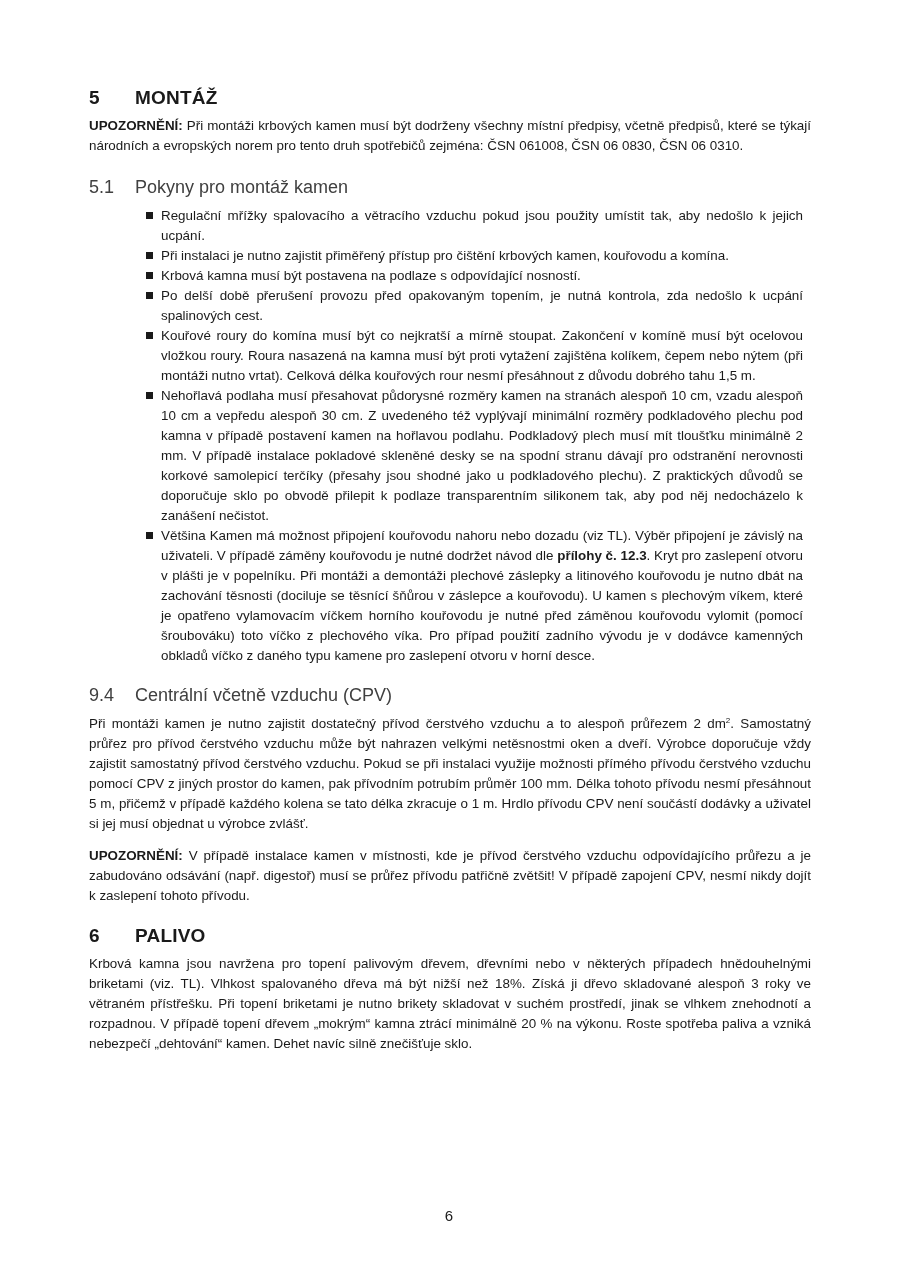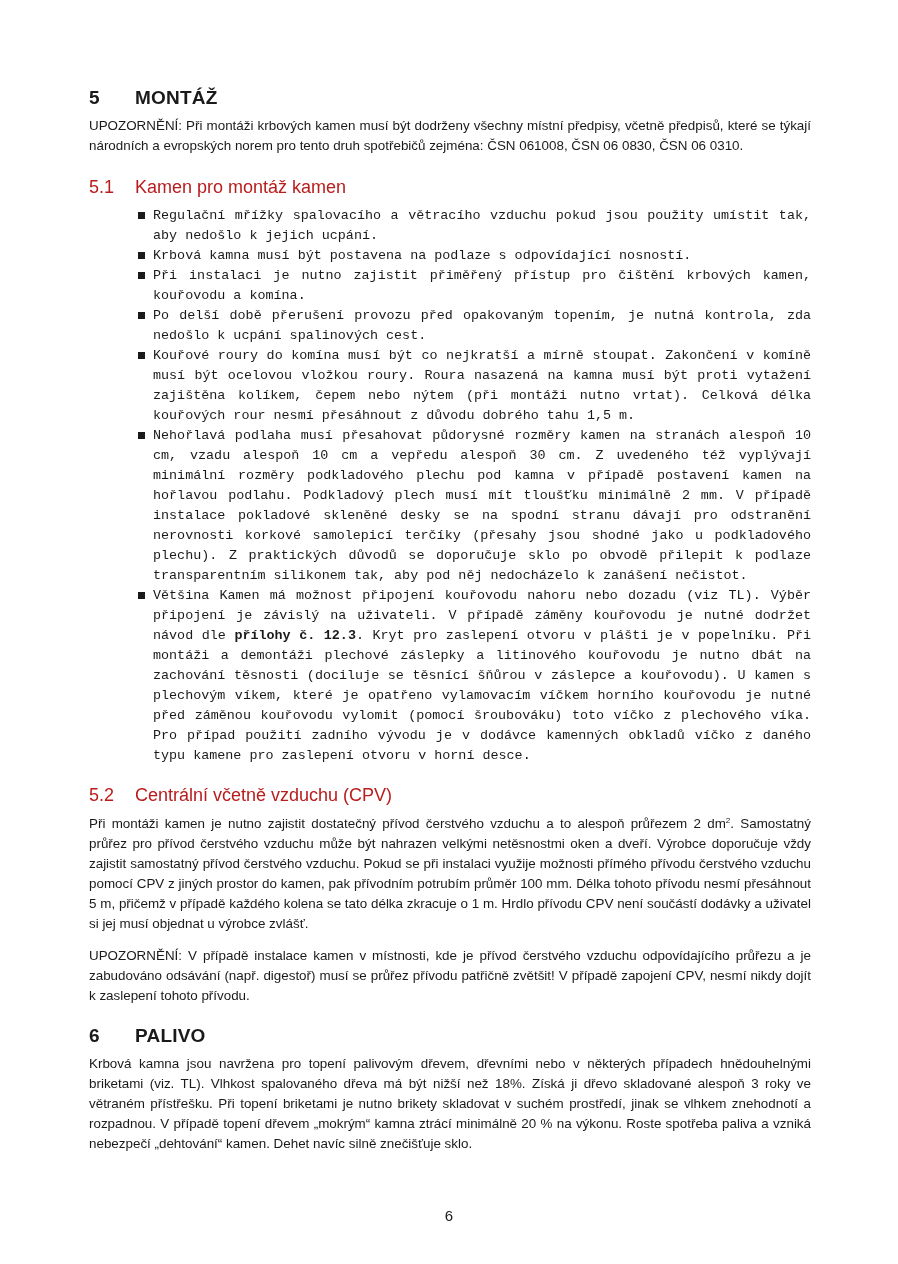--- a/index.html
+++ b/index.html
@@ -7,26 +7,26 @@
     width: 898px; height: 1264px; position: relative; overflow: hidden;
     font-family: "Liberation Sans", sans-serif; color: #1a1a1a;
   }
   .page { position: absolute; left: 89px; top: 86px; width: 722px; }
   .h1 {
     font-weight: bold; font-size: 19px; letter-spacing: 0.2px;
     display: flex; margin: 0 0 6px 0; line-height: 24px;
   }
   .h1 .num { width: 46px; }
   .h2 {
-    font-size: 18px; display: flex; margin: 14px 0 8px 0; line-height: 22px; color: #b91c1c;
+    font-size: 18px; display: flex; margin: 14px 0 8px 0; line-height: 22px; color: #404040;
   }
   .h2 .num { width: 46px; }
   p, li { font-size: 13.4px; line-height: 20px; margin: 0; text-align: justify; }
-  .warn b { font-weight: normal; }
-  ul.bullets { list-style: none; margin: 0; padding: 0 0 0 46px; font-family: Liberation Mono, monospace; }
+  .warn b { font-weight: bold; }
+  ul.bullets { list-style: none; margin: 8px; padding: 0 0 0 46px; }
   ul.bullets li { position: relative; padding-left: 18px; margin-bottom: 0; }
   ul.bullets li .sq {
     position: absolute; left: 3px; top: 6px; width: 7px; height: 7px; background: #1a1a1a;
   }
   .gap { height: 12px; }
   .page-number { position: absolute; top: 1207px; left: 0; width: 898px; text-align: center; font-size: 15px; }
   sup { font-size: 8px; line-height: 0; }
 </style>
 </head>
 <body>
@@ -34,34 +34,34 @@
 <div class="page">
 
   <div class="h1">
     <span class="num">5</span>
     <span>MONTÁŽ</span>
   </div>
   <p class="warn"><b>UPOZORNĚNÍ:</b><span> Při montáži krbových kamen musí být dodrženy všechny místní předpisy, včetně předpisů, které se týkají národních a evropských norem pro tento druh spotřebičů zejména: ČSN 061008, ČSN 06 0830, ČSN 06 0310.</span></p>
 
   <div class="h2" style="margin-top:20px">
     <span class="num">5.1</span>
-    <span>Kamen pro montáž kamen</span>
+    <span>Pokyny pro montáž kamen</span>
   </div>
   <ul class="bullets">
     <li><span class="sq"></span><span>Regulační mřížky spalovacího a větracího vzduchu pokud jsou použity umístit tak, aby nedošlo k jejich ucpání.</span></li>
+    <li><span class="sq"></span><span>Při instalaci je nutno zajistit přiměřený přístup pro čištění krbových kamen, kouřovodu a komína.</span></li>
     <li><span class="sq"></span><span>Krbová kamna musí být postavena na podlaze s odpovídající nosností.</span></li>
-    <li><span class="sq"></span><span>Při instalaci je nutno zajistit přiměřený přístup pro čištění krbových kamen, kouřovodu a komína.</span></li>
     <li><span class="sq"></span><span>Po delší době přerušení provozu před opakovaným topením, je nutná kontrola, zda nedošlo k ucpání spalinových cest.</span></li>
     <li><span class="sq"></span><span>Kouřové roury do komína musí být co nejkratší a mírně stoupat. Zakončení v komíně musí být ocelovou vložkou roury. Roura nasazená na kamna musí být proti vytažení zajištěna kolíkem, čepem nebo nýtem (při montáži nutno vrtat). Celková délka kouřových rour nesmí přesáhnout z důvodu dobrého tahu 1,5 m.</span></li>
     <li><span class="sq"></span><span>Nehořlavá podlaha musí přesahovat půdorysné rozměry kamen na stranách alespoň 10 cm, vzadu alespoň 10 cm a vepředu alespoň 30 cm. Z uvedeného též vyplývají minimální rozměry podkladového plechu pod kamna v případě postavení kamen na hořlavou podlahu. Podkladový plech musí mít tloušťku minimálně 2 mm. V případě instalace pokladové skleněné desky se na spodní stranu dávají pro odstranění nerovnosti korkové samolepicí terčíky (přesahy jsou shodné jako u podkladového plechu). Z praktických důvodů se doporučuje sklo po obvodě přilepit k podlaze transparentním silikonem tak, aby pod něj nedocházelo k zanášení nečistot.</span></li>
     <li><span class="sq"></span><span>Většina Kamen má možnost připojení kouřovodu nahoru nebo dozadu (viz TL). Výběr připojení je závislý na uživateli. V případě záměny kouřovodu je nutné dodržet návod dle </span><b>přílohy č. 12.3</b><span>. Kryt pro zaslepení otvoru v plášti je v popelníku. Při montáži a demontáži plechové záslepky a litinového kouřovodu je nutno dbát na zachování těsnosti (dociluje se těsnící šňůrou v záslepce a kouřovodu). U kamen s plechovým víkem, které je opatřeno vylamovacím víčkem horního kouřovodu je nutné před záměnou kouřovodu vylomit (pomocí šroubováku) toto víčko z plechového víka. Pro případ použití zadního vývodu je v dodávce kamenných obkladů víčko z daného typu kamene pro zaslepení otvoru v horní desce.</span></li>
   </ul>
 
   <div class="h2" style="margin-top:18px">
-    <span class="num">5.2</span>
+    <span class="num">9.4</span>
     <span>Centrální včetně vzduchu (CPV)</span>
   </div>
   <p><span>Při montáži kamen je nutno zajistit dostatečný přívod čerstvého vzduchu a to alespoň průřezem 2 dm</span><sup>2</sup><span>. Samostatný průřez pro přívod čerstvého vzduchu může být nahrazen velkými netěsnostmi oken a dveří. Výrobce doporučuje vždy zajistit samostatný přívod čerstvého vzduchu. Pokud se při instalaci využije možnosti přímého přívodu čerstvého vzduchu pomocí CPV z jiných prostor do kamen, pak přívodním potrubím průměr 100 mm. Délka tohoto přívodu nesmí přesáhnout 5 m, přičemž v případě každého kolena se tato délka zkracuje o 1 m. Hrdlo přívodu CPV není součástí dodávky a uživatel si jej musí objednat u výrobce zvlášť.</span></p>
   <div class="gap"></div>
   <p class="warn"><b>UPOZORNĚNÍ:</b><span> V případě instalace kamen v místnosti, kde je přívod čerstvého vzduchu odpovídajícího průřezu a je zabudováno odsávání (např. digestoř) musí se průřez přívodu patřičně zvětšit! V případě zapojení CPV, nesmí nikdy dojít k zaslepení tohoto přívodu.</span></p>
 
   <div class="h1" style="margin-top:18px">
     <span class="num">6</span>
     <span>PALIVO</span>
   </div>

